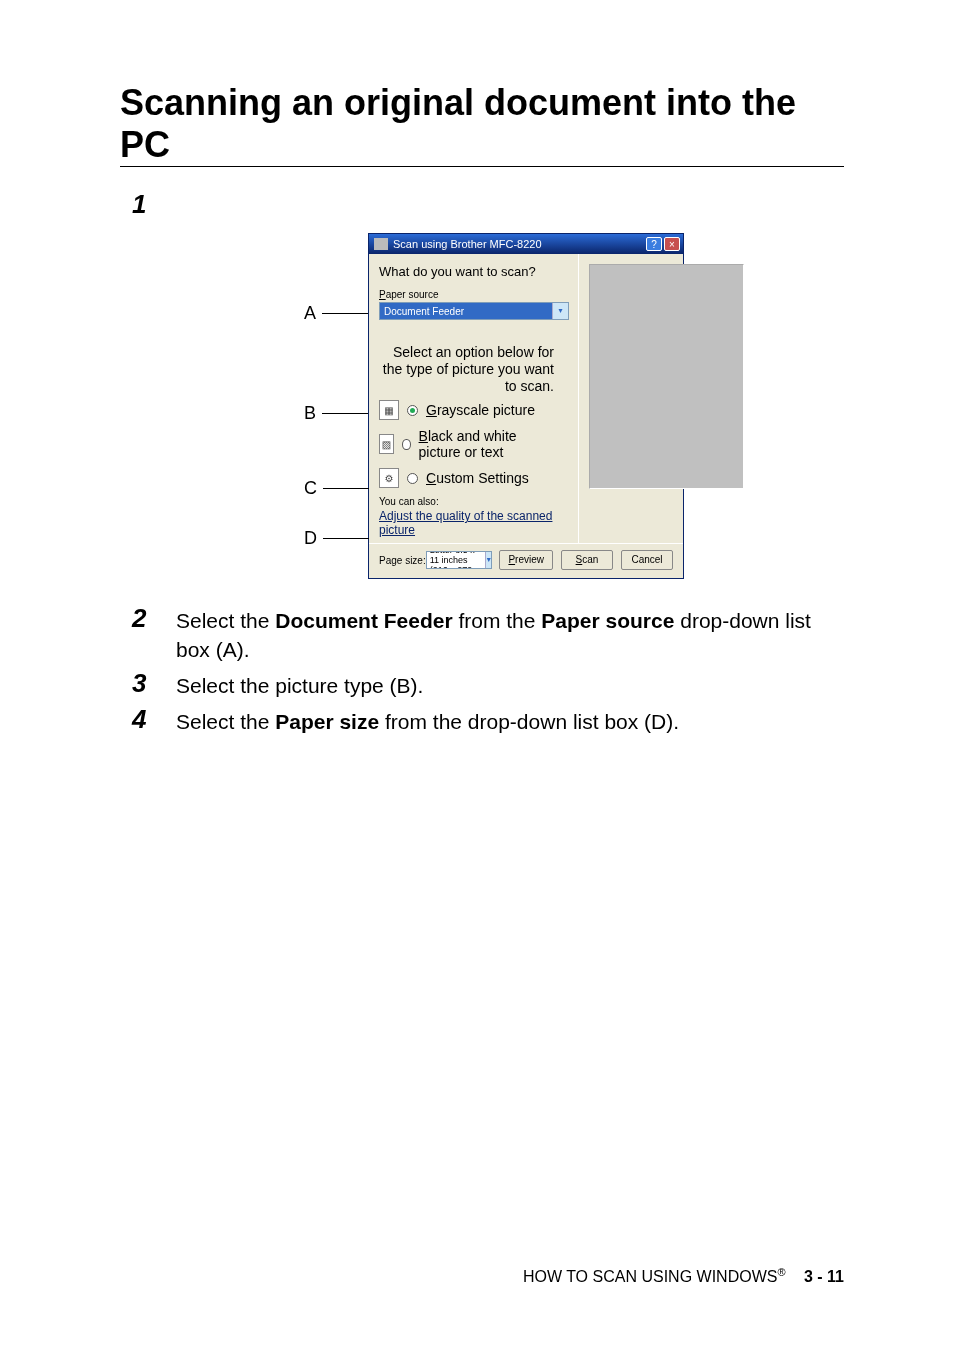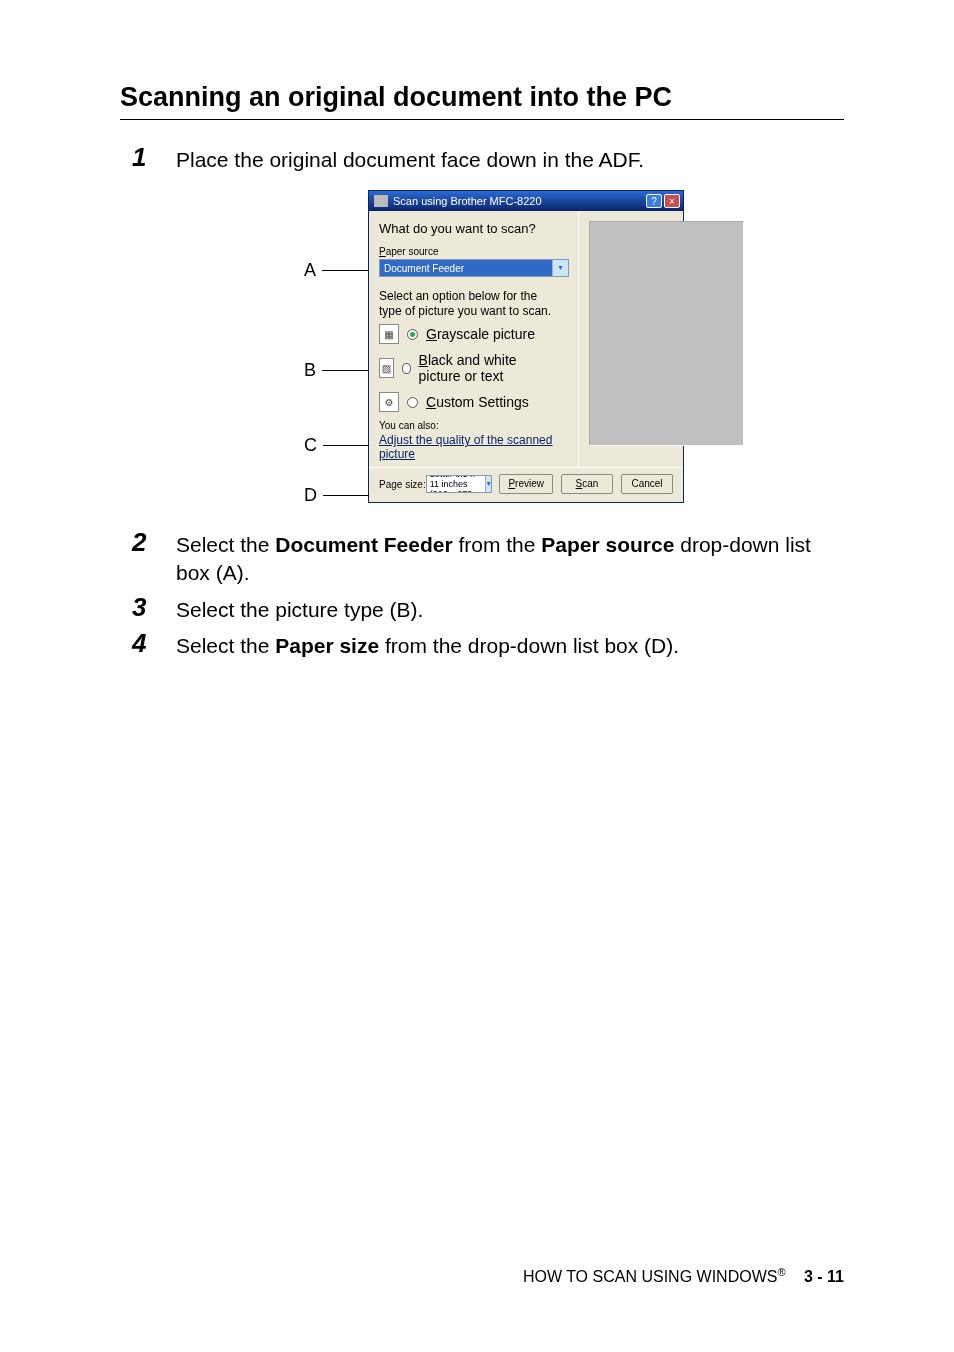--- a/index.html
+++ b/index.html
@@ -8,24 +8,23 @@
     width: 954px;
     height: 1352px;
     background: #fff;
     position: relative;
     color: #000;
   }
   .page {
     padding: 82px 110px 0 120px;
   }
   .heading {
-    font-size: 27px;
+    font-size: 36px;
     font-weight: bold;
     border-bottom: 1px solid #000;
-    padding-bottom: 6px;
     margin-bottom: 22px;
   }
   .step-list {
     list-style: none;
     margin-left: 12px;
   }
   .step-list li {
     display: flex;
     align-items: flex-start;
     margin-bottom: 4px;
@@ -142,23 +141,24 @@
   .dropdown .dd-arrow {
     width: 16px; height: 16px;
     background: #cde6f7;
     color: #316ac5;
     text-align: center;
     line-height: 16px;
     font-size: 8px;
     border-left: 1px solid #aac;
   }
   .instr {
-    font-size: 12px;
-    margin: 12px 0 6px 0;
+    font-size: 14px;
+    margin: 24px 0 6px 0;
     line-height: 1.2;
+    text-align: right;
   }
   .opt-row {
     display: flex;
     align-items: center;
     gap: 8px;
     margin-bottom: 8px;
   }
   .opt-icon {
     width: 20px; height: 20px;
     border: 1px solid #888;
@@ -275,21 +275,20 @@
 </style>
 </head>
 <body>
 
 <div class="page">
   <h1 class="heading">Scanning an original document into the PC</h1>
 
   <ol class="step-list">
     <li>
       <span class="step-num">1</span>
-      <span class="step-text">Place the original document face down in the ADF.</span>
     </li>
   </ol>
 
   <div class="figure-wrap">
     <div class="figure-row">
       <div class="labels-col" style="height:308px;">
         <div class="label-row" style="top:70px;">
           <span>A</span>
             <span class="lead"></span>
         </div>

